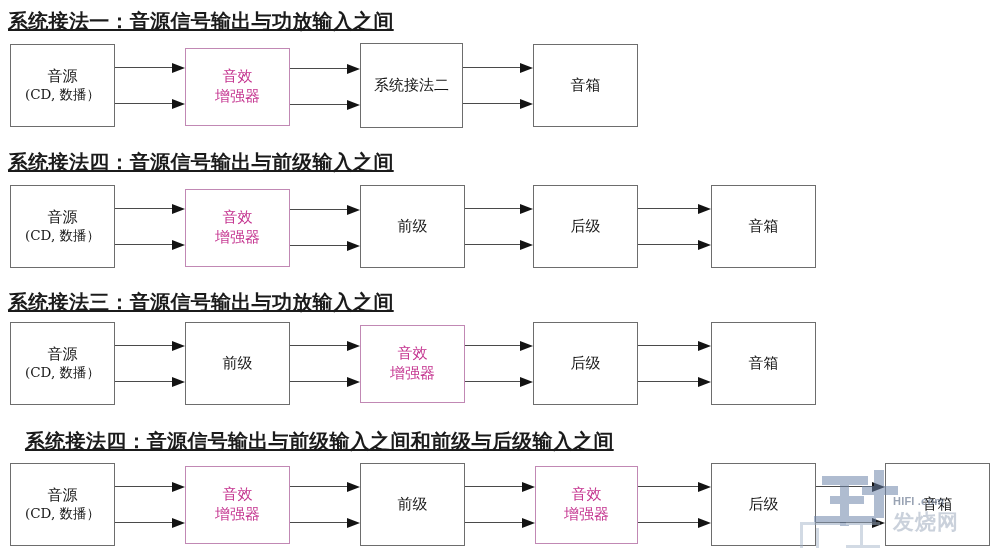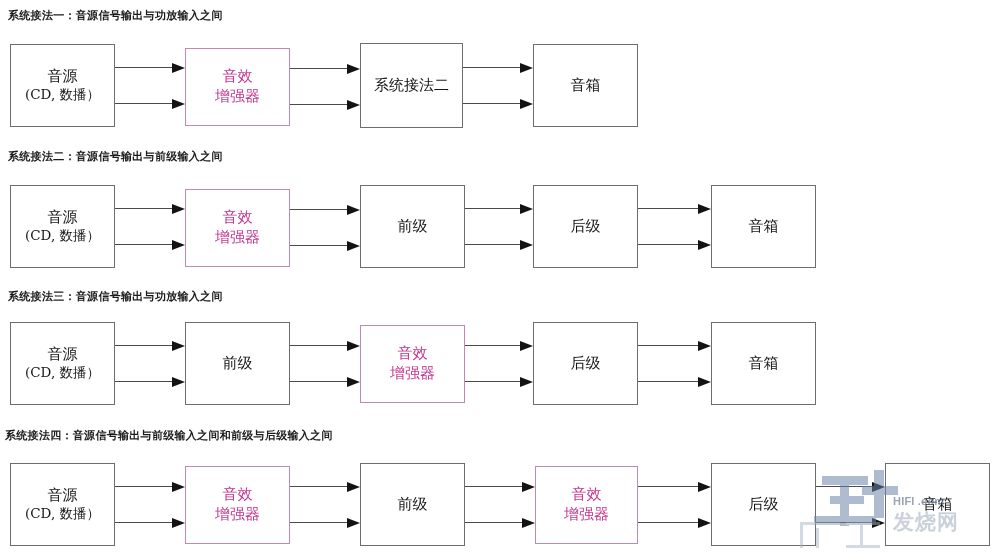--- a/index.html
+++ b/index.html
@@ -7,22 +7,23 @@
     width:1000px;height:553px;background:#ffffff;
     font-family:"Liberation Serif","DejaVu Serif",serif;
     overflow:hidden;position:relative;
   }
   .canvas{position:absolute;left:0;top:0;width:1000px;height:553px;}
 
   
   .sec-title{
     position:absolute;white-space:nowrap;
     font-family:"DejaVu Serif","Liberation Serif",serif;
-    font-size:11px;font-weight:700;color:#1b1b1b;
+    font-size:20px;font-weight:700;color:#1b1b1b;
     letter-spacing:0.3px;
+    text-decoration:underline;
   }
 
   
   .block{
     position:absolute;box-sizing:border-box;
     background:#ffffff;
     border:1.3px solid #6d6d6d;
     display:flex;flex-direction:column;
     align-items:center;justify-content:center;
     font-family:"DejaVu Serif","Liberation Serif",serif;
@@ -63,23 +64,23 @@
     font-family:Liberation Sans, sans-serif;
     font-size:21px;font-weight:700;color:#7d8ea8;letter-spacing:1px;
   }
 </style>
 </head>
 <body>
 
 <div class="canvas">
 
   <div class="sec-title" style="left:8px;top:8px;">系统接法一：音源信号输出与功放输入之间</div>
-  <div class="sec-title" style="left:8px;top:149px;">系统接法二：音源信号输出与前级输入之间</div>
+  <div class="sec-title" style="left:8px;top:149px;">系统接法四：音源信号输出与前级输入之间</div>
   <div class="sec-title" style="left:8px;top:289px;">系统接法三：音源信号输出与功放输入之间</div>
-  <div class="sec-title" style="left:5px;top:428px;">系统接法四：音源信号输出与前级输入之间和前级与后级输入之间</div>
+  <div class="sec-title" style="left:25px;top:428px;">系统接法四：音源信号输出与前级输入之间和前级与后级输入之间</div>
 
   <div id="shapes">
       <div class="block" style="left: 10px; top: 44px; width: 105px; height: 83px;">
         <span class="l1">音源</span>
         <span class="l2 small">(CD, 数播）</span>
       </div>
       <div class="block pink" style="left: 185px; top: 48px; width: 105px; height: 78px;">
         <span class="l1">音效</span>
         <span class="l2">增强器</span>
       </div>

